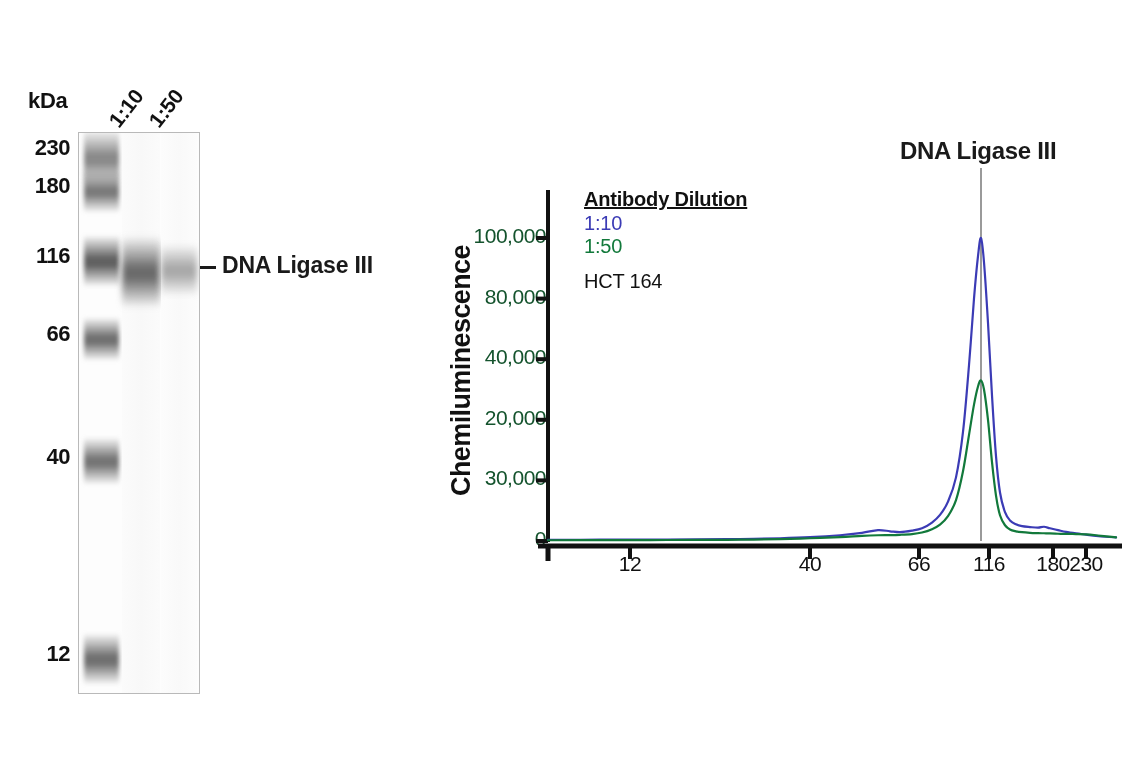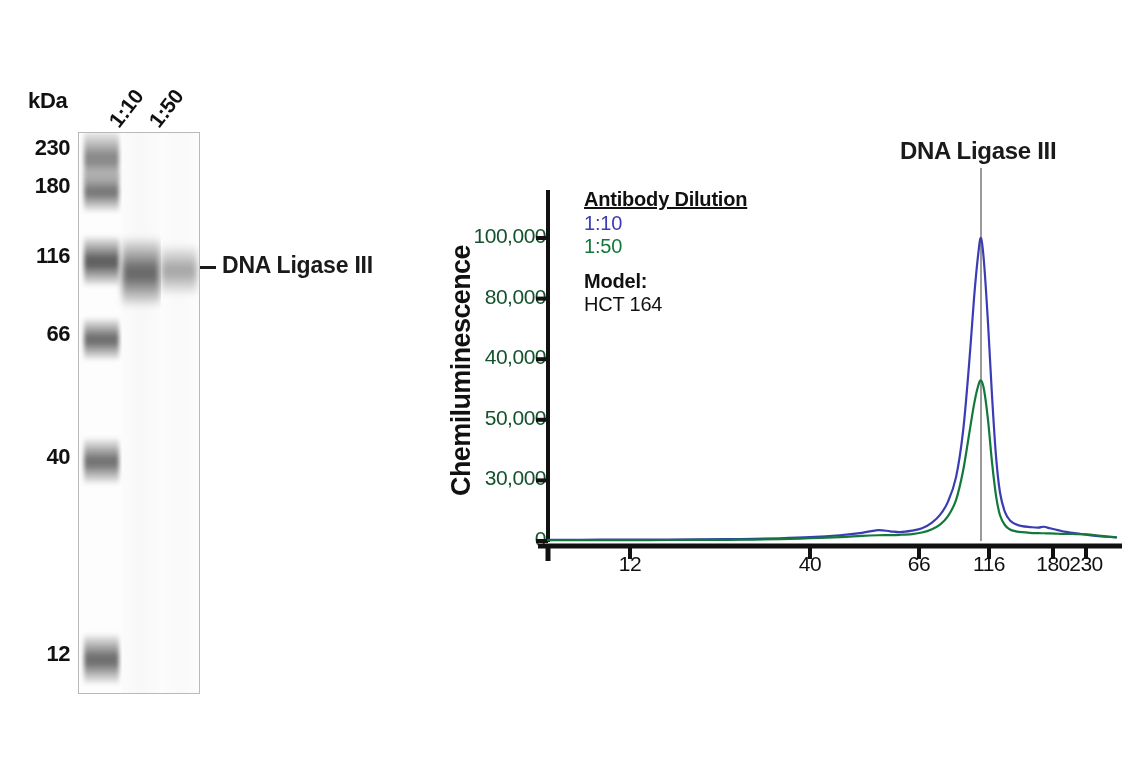--- a/index.html
+++ b/index.html
@@ -272,40 +272,39 @@
 
   <div class="chart-panel">
 
     <div class="chart-title">DNA Ligase III</div>
 
     <div class="y-axis-title">Chemiluminescence</div>
 
     <div class="y-ticks-col" id="y-ticks-col">
         <div class="y-tick-label" style="top: 527px;">0</div>
         <div class="y-tick-label" style="top: 466.4px;">30,000</div>
-        <div class="y-tick-label" style="top: 405.8px;">50,000</div>
+        <div class="y-tick-label" style="top: 405.8px;">20,000</div>
         <div class="y-tick-label" style="top: 345.2px;">40,000</div>
         <div class="y-tick-label" style="top: 284.6px;">80,000</div>
         <div class="y-tick-label" style="top: 224px;">100,000</div>
       </div>
     <div id="x-ticks-col">
         <div class="x-tick-label" style="left: 230px;">12</div>
         <div class="x-tick-label" style="left: 410px;">40</div>
         <div class="x-tick-label" style="left: 519px;">66</div>
         <div class="x-tick-label" style="left: 589px;">116</div>
         <div class="x-tick-label" style="left: 653px;">180</div>
         <div class="x-tick-label" style="left: 686px;">230</div>
       </div>
 
     <div class="legend">
       <div class="legend-heading">Antibody Dilution</div>
       <div class="legend-entry" id="legend-entry-0" style="color: rgb(59, 59, 181);">1:10</div>
       <div class="legend-entry" id="legend-entry-1" style="color: rgb(18, 121, 59);">1:50</div>
       <div class="legend-gap"></div>
-      <div class="legend-sub-heading">Model:</div>
       <div class="legend-sub-value">HCT 164</div>
     </div>
 
     <svg class="plot-svg" id="plot-svg" width="741" height="768">
         <line x1="581" y1="168" x2="581" y2="541" stroke="#9a9a9a" stroke-width="2"></line>
         <line x1="148" y1="190" x2="148" y2="542" stroke="#111111" stroke-width="4"></line>
         <line x1="138" y1="546" x2="722" y2="546" stroke="#111111" stroke-width="5"></line>
         <line x1="136" y1="541" x2="148" y2="541" stroke="#111111" stroke-width="4"></line>
         <line x1="136" y1="480.4" x2="148" y2="480.4" stroke="#111111" stroke-width="4"></line>
         <line x1="136" y1="419.8" x2="148" y2="419.8" stroke="#111111" stroke-width="4"></line>

